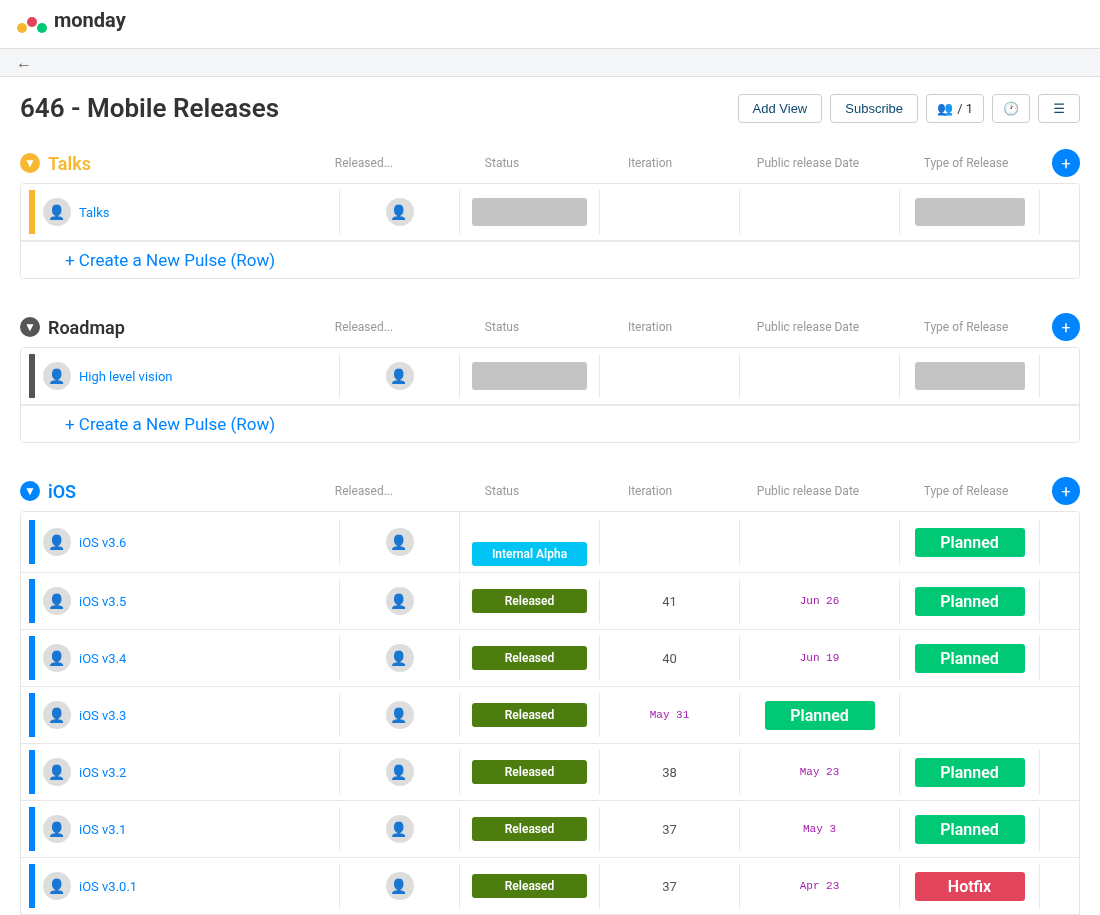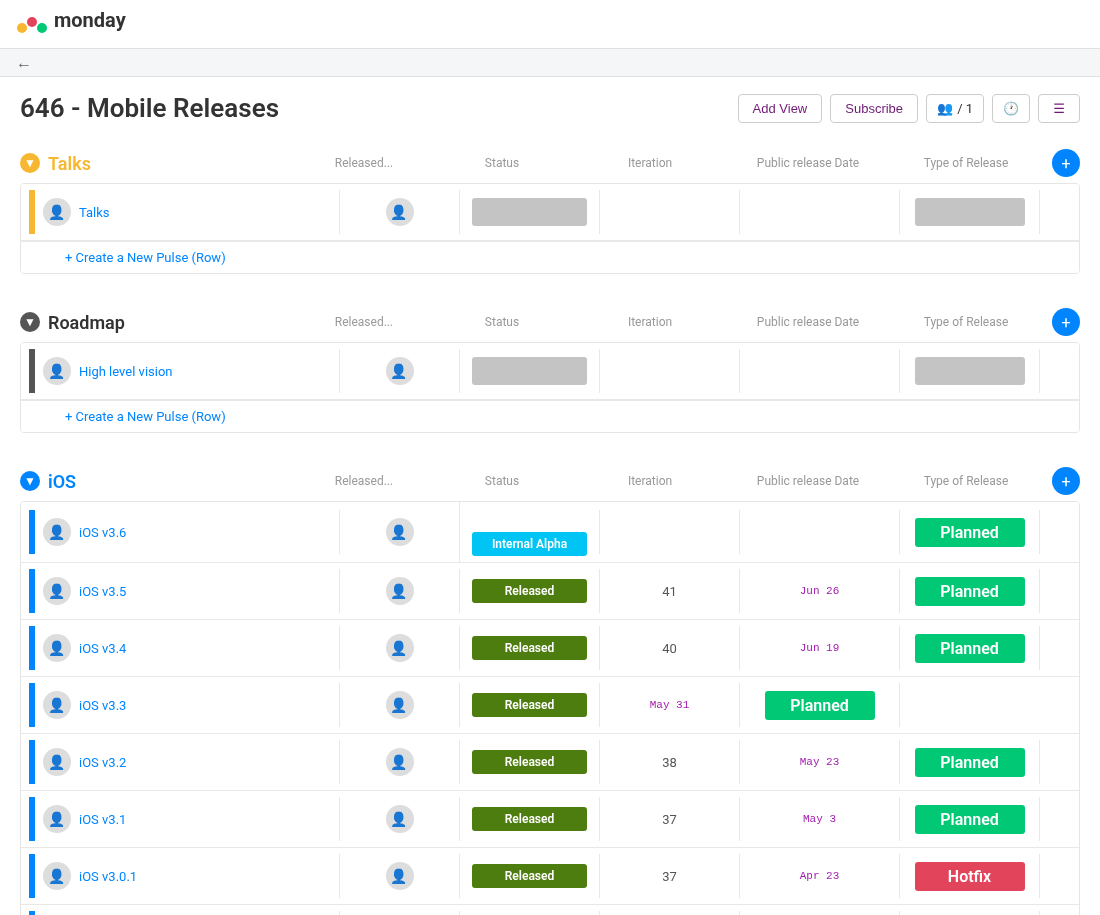--- a/index.html
+++ b/index.html
@@ -10,21 +10,21 @@
     .logo { display: flex; gap: 6px; }
     .logo-icon { width: 32px; height: 32px; }
     .logo-text { font-size: 20px; font-weight: 700; color: #333; }
 
     .nav-bar { background: #f5f6f8; border-bottom: 1px solid #e0e0e0; padding: 4px 16px; }
     .back-arrow { color: #666; cursor: pointer; font-size: 16px; }
 
     .page-header { padding: 16px 20px; display: flex; align-items: center; justify-content: space-between; }
     .page-title { font-size: 26px; font-weight: 600; color: #333; }
     .header-actions { display: flex; gap: 8px; align-items: center; }
-    .btn { border: 1px solid #ccc; background: #fff; padding: 6px 14px; border-radius: 4px; cursor: pointer; font-size: 13px; color: #701a75; }
+    .btn { border: 1px solid #ccc; background: #fff; padding: 6px 14px; border-radius: 4px; cursor: pointer; font-size: 13px; color: #0c4a6e; }
     .btn-icon { border: 1px solid #ccc; background: #fff; padding: 6px 10px; border-radius: 4px; cursor: pointer; display: flex; align-items: center; gap: 4px; font-size: 13px; color: #333; }
 
     
     .content { padding: 0 20px 20px; }
 
     
     .group-section { margin-bottom: 24px; }
     .group-header { display: flex; align-items: center; gap: 8px; padding: 10px 0 6px; }
     .group-toggle { width: 20px; height: 20px; border-radius: 50%; display: flex; align-items: center; justify-content: center; cursor: pointer; font-size: 12px; color: #fff; }
     .group-toggle.yellow { background: #f7b731; }
@@ -60,21 +60,21 @@
     .status-empty { background: #c4c4c4; width: 120px; height: 28px; border-radius: 3px; }
 
     .type-badge { padding: 5px 10px; border-radius: 3px; font-size: 16px; font-weight: 600; color: #fff; text-align: center; width: 110px; }
     .type-planned { background: #00c875; }
     .type-hotfix { background: #e2445c; }
     .type-empty { background: #c4c4c4; width: 110px; height: 28px; border-radius: 3px; }
 
     .date-val { color: #a21caf; font-size: 11px; font-family: Liberation Mono, monospace; }
     .iter-val { color: #555; font-size: 13px; }
 
-    .create-row { padding: 8px 8px 8px 44px; color: #0085ff; cursor: pointer; font-size: 13px; display: flex; align-items: center; gap: 4px; border-top: 1px solid #e8e8e8; background: #fff; }
+    .create-row { padding: 8px 8px 8px 44px; color: #0085ff; cursor: pointer; font-size: 17px; display: flex; align-items: center; gap: 4px; border-top: 1px solid #e8e8e8; background: #fff; }
 
     .add-col-btn { width: 28px; height: 28px; border-radius: 50%; background: #0085ff; color: #fff; display: flex; align-items: center; justify-content: center; font-size: 16px; cursor: pointer; margin-left: 8px; flex-shrink: 0; }
   </style>
 </head>
 <body>
 
 <div class="top-bar">
   <div class="logo">
     <svg class="logo-icon" viewBox="0 0 32 32" xmlns="http://www.w3.org/2000/svg">
       <circle cx="6" cy="20" r="5" fill="#f7b731"></circle>

